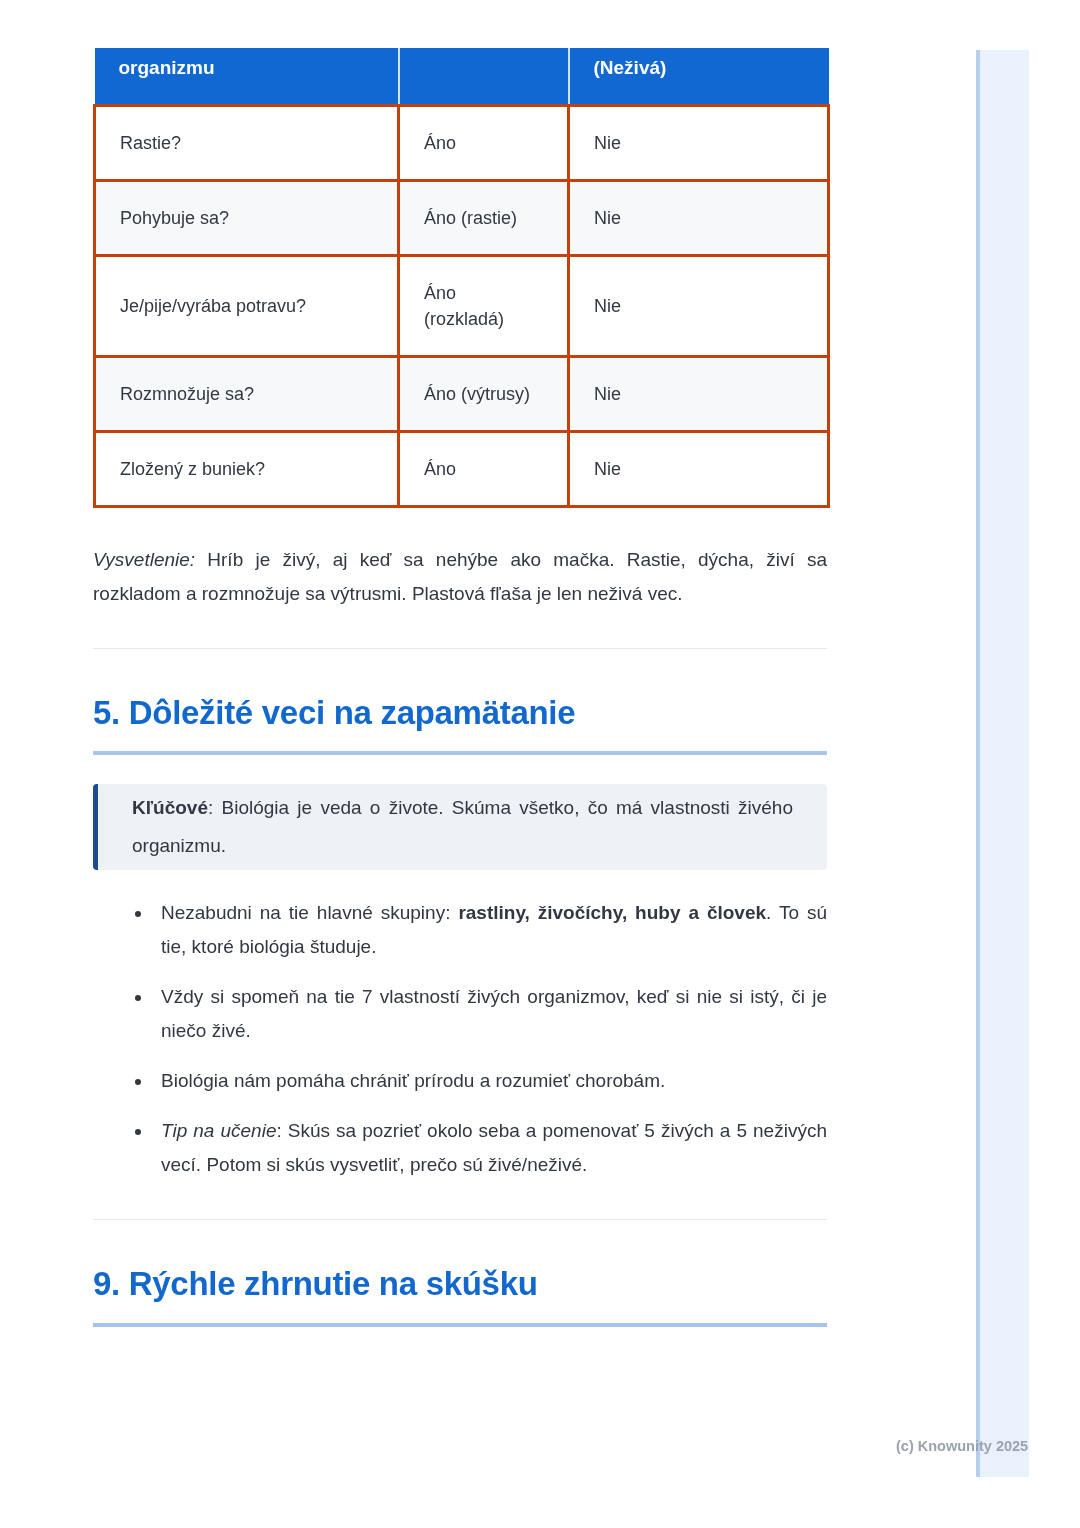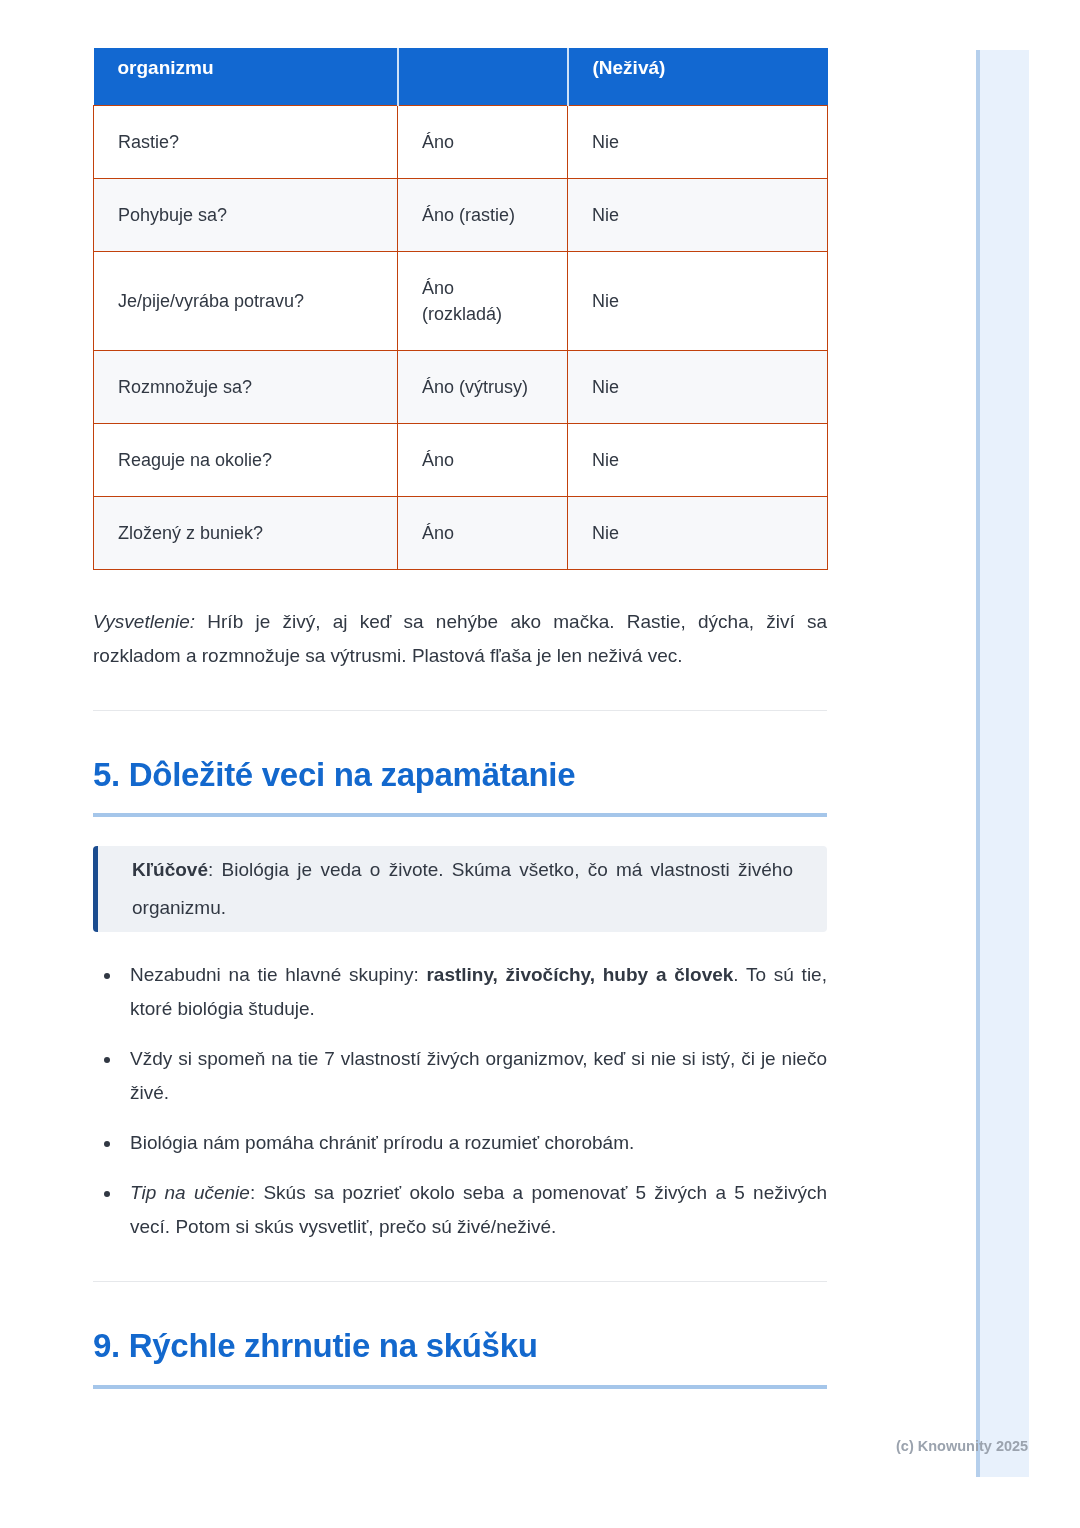--- a/index.html
+++ b/index.html
@@ -16,21 +16,21 @@
 
   
   table.props { width: 734px; border-collapse: collapse; table-layout: fixed; font-size: 18px; }
   table.props th {
     background: #1268d1; color: #ffffff; font-weight: 700; font-size: 19px;
     text-align: left; padding: 9px 24px 0 24px; height: 57px; vertical-align: top;
     border-right: 2px solid #cfe2f7; overflow: hidden; white-space: nowrap; margin-left: 44px;
   }
   table.props th:last-child { border-right: none; }
   table.props td {
-    border: 1px solid #c2410c; padding: 23px 24px; vertical-align: middle;
+    border: 3px solid #c2410c; padding: 23px 24px; vertical-align: middle;
     line-height: 26px; color: #313843; white-space: pre-line; background: #ffffff;
   }
   table.props tbody tr:nth-child(even) td { background: #f7f8fa; }
 
   .explanation { margin: 35px 0 0 0; font-size: 19px; line-height: 1.8; text-align: justify; }
 
   hr.divider { border: none; border-top: 1px solid #e6e8eb; margin: 37px 0 0 0; }
 
   h2.section-heading {
     margin: 44px 0 0 0; color: #1368cd; font-size: 33px; font-weight: 700;
@@ -40,21 +40,21 @@
 
   .callout {
     margin-top: 29px; background: #eef1f5; border-left: 5px solid #1b4c8f;
     border-radius: 4px; padding: 5px 34px; font-size: 19px; line-height: 38px;
     text-align: justify;
   }
 
   ul.key-points { margin: 26px 0 0 0; padding-left: 29px; }
   ul.key-points li {
     margin-bottom: 16px; font-size: 19px; line-height: 34px;
-    text-align: justify; padding-left: 8px;
+    text-align: justify; padding-left: 8px; margin-left: 31px;
   }
 
   .seg-bold { font-weight: 700; }
   .seg-italic { font-style: italic; }
 
   .page-strip {
     position: absolute; left: 976px; top: 50px; width: 53px; height: 1427px;
     background: #e8f1fc; border-left: 4px solid #b5cfec; z-index: 1;
   }
   .watermark {
@@ -99,25 +99,20 @@
           <td>Áno
 (rozkladá)</td>
           <td>Nie</td>
         </tr>
         <tr>
           <td>Rozmnožuje sa?</td>
           <td>Áno (výtrusy)</td>
           <td>Nie</td>
         </tr>
         <tr>
-          <td>Reaguje na okolie?</td>
-          <td>Áno</td>
-          <td>Nie</td>
-        </tr>
-        <tr>
           <td>Zložený z buniek?</td>
           <td>Áno</td>
           <td>Nie</td>
         </tr>
       </tbody>
   </table>
 
   <p class="explanation"><span class="seg-italic">Vysvetlenie:</span><span class="seg-normal"> Hríb je živý, aj keď sa nehýbe ako mačka. Rastie, dýcha, živí sa rozkladom a rozmnožuje sa výtrusmi. Plastová fľaša je len neživá vec.</span></p>
 
   <hr class="divider">

